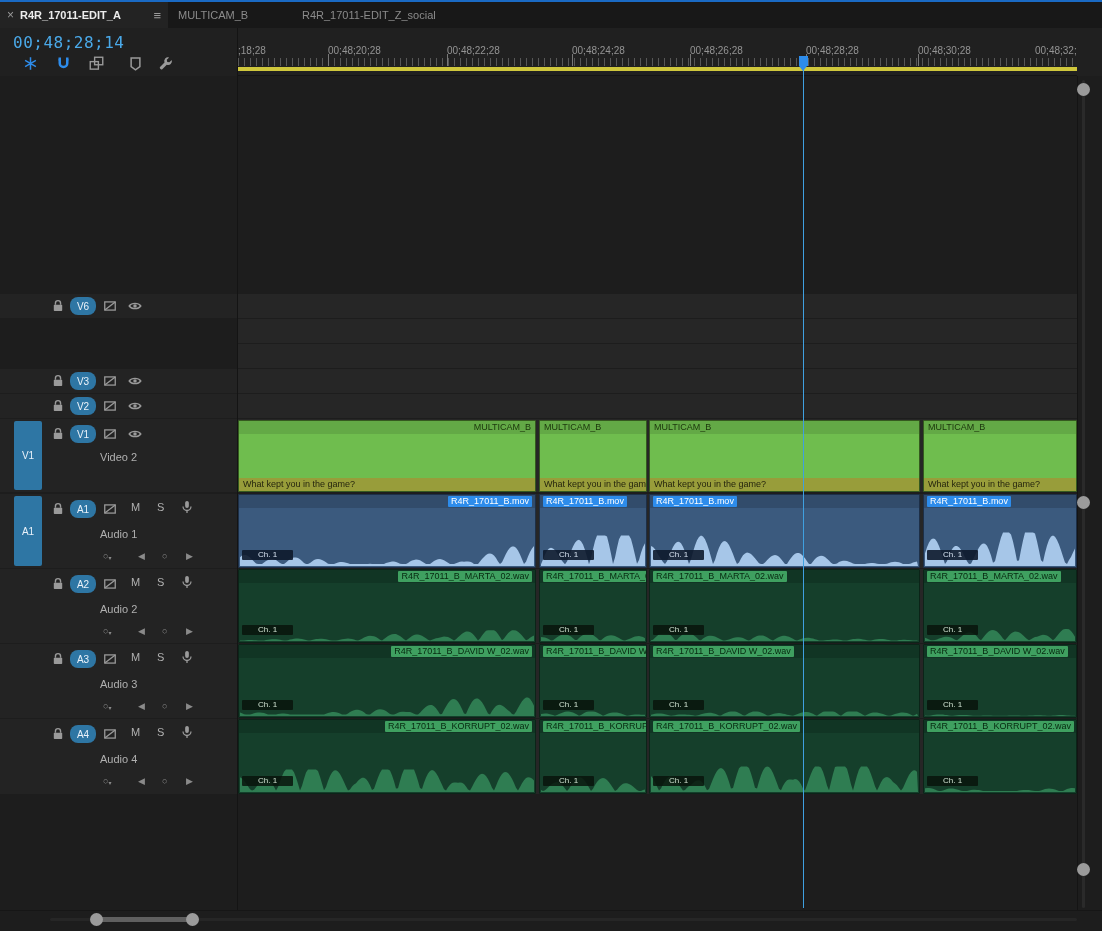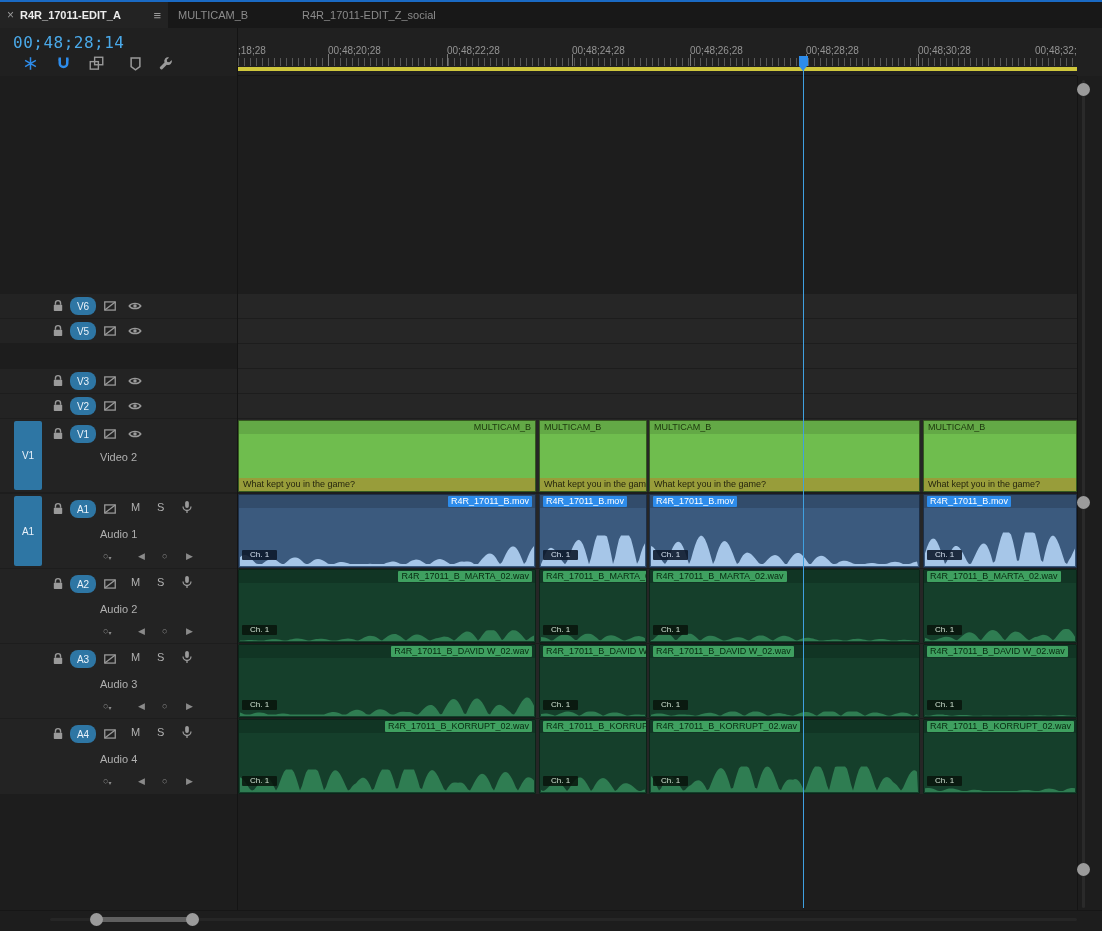--- a/index.html
+++ b/index.html
@@ -61,21 +61,21 @@
   .aclip.blue{background:#3b5a7e;border-color:#1d2f47}
   .row-a1{top:494px;height:74px}.row-a2{top:569px;height:74px}
   .row-a3{top:644px;height:74px}.row-a4{top:719px;height:75px}
   .aname{position:absolute;left:0;right:0;top:0;height:13px;background:rgba(0,0,0,.15);
          padding:1px 3px 0;box-sizing:border-box;white-space:nowrap;overflow:hidden}
   .chip{display:inline-block;background:#3fa060;color:#06280f;padding:0 3px;border-radius:1px;line-height:11px}
   .blue .chip{background:#2d8ceb;color:#fff}
   .align-r .vname,.align-r .aname{text-align:right}
   .wave{position:absolute;left:1px;right:1px;bottom:1px;overflow:hidden}
   .ch{position:absolute;left:3px;bottom:7px;background:rgba(8,20,12,.85);color:#cfe0d0;
-      font-size:8px;line-height:10px;padding:0 8px;border-radius:1px;z-index:2}
+      font-size:8px;line-height:10px;padding:0 16px;border-radius:1px;z-index:2}
   .blue .ch{background:rgba(14,26,44,.9);color:#d6e2f0}
 
   
   #ph-line{position:absolute;left:803px;top:57px;width:1px;height:851px;background:#3fa0e0;z-index:5}
   #ph-head{position:absolute;left:799px;top:56px;width:9px;height:10px;background:#2d8ceb;z-index:6}
   #ph-tip{position:absolute;left:799px;top:66px;width:0;height:0;z-index:6;
           border-left:4.5px solid transparent;border-right:4.5px solid transparent;border-top:5px solid #2d8ceb}
 
   
   #vtrack{position:absolute;left:1082px;top:80px;width:3px;height:828px;background:#2a2a2a;border-radius:2px}
@@ -198,32 +198,20 @@
         <use href="#i-lock"></use>
       </svg>
     <div class="tbox" style="left:70px;top:3px">V6</div>
     <svg class="hi" style="left:103px;top:5px">
         <use href="#i-sync"></use>
       </svg>
     <svg class="hi" style="left:128px;top:5px">
         <use href="#i-eye"></use>
       </svg>
   </div>
-  <div class="hrow" style="top:319px;height:24px">
-    <svg class="hi" style="left:51px;top:5px">
-        <use href="#i-lock"></use>
-      </svg>
-    <div class="tbox" style="left:70px;top:3px">V5</div>
-    <svg class="hi" style="left:103px;top:5px">
-        <use href="#i-sync"></use>
-      </svg>
-    <svg class="hi" style="left:128px;top:5px">
-        <use href="#i-eye"></use>
-      </svg>
-  </div>
   <div class="hrow" style="top:369px;height:24px">
     <svg class="hi" style="left:51px;top:5px">
         <use href="#i-lock"></use>
       </svg>
     <div class="tbox" style="left:70px;top:3px">V3</div>
     <svg class="hi" style="left:103px;top:5px">
         <use href="#i-sync"></use>
       </svg>
     <svg class="hi" style="left:128px;top:5px">
         <use href="#i-eye"></use>

